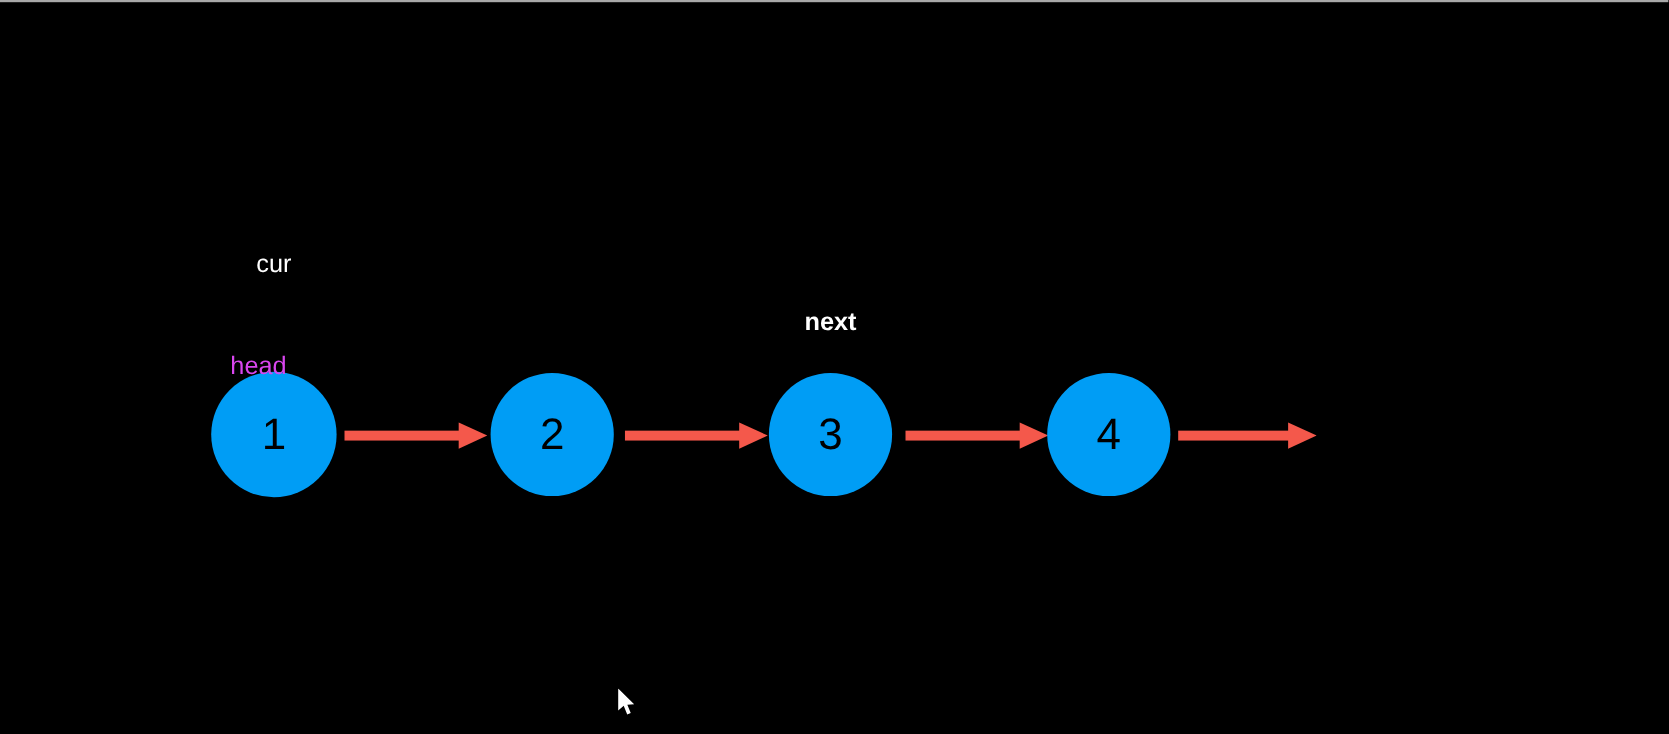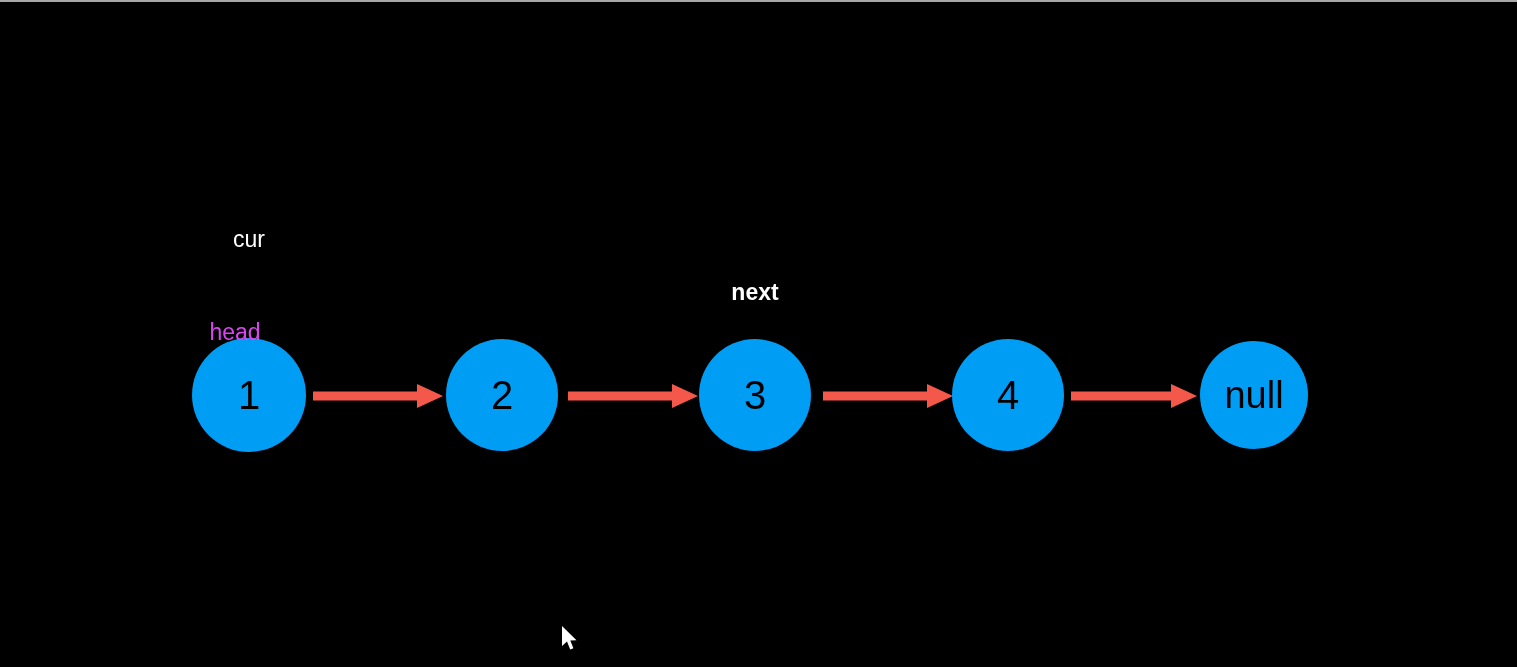--- a/index.html
+++ b/index.html
@@ -89,23 +89,20 @@
   </div>
   <div class="node" id="node-1" style="width: 112px; height: 112px; left: 446px; top: 339px; background: rgb(0, 157, 245);">
     <span class="node-label" style="font-size: 40px; color: rgb(0, 0, 0);">2</span>
   </div>
   <div class="node" id="node-2" style="width: 112px; height: 112px; left: 699px; top: 339px; background: rgb(0, 157, 245);">
     <span class="node-label" style="font-size: 40px; color: rgb(0, 0, 0);">3</span>
   </div>
   <div class="node" id="node-3" style="width: 112px; height: 112px; left: 952px; top: 339px; background: rgb(0, 157, 245);">
     <span class="node-label" style="font-size: 40px; color: rgb(0, 0, 0);">4</span>
   </div>
-  <div class="node" id="node-4" style="width: 108px; height: 108px; left: 1200px; top: 341px; background: rgb(0, 157, 245);">
-    <span class="node-label" style="font-size: 38px; color: rgb(0, 0, 0);">null</span>
-  </div>
 
   <div class="ptr-label" id="ptr-0" style="left: 249px; top: 228px; color: rgb(255, 255, 255);">cur</div>
   <div class="ptr-label" id="ptr-1" style="left: 235px; top: 281px; color: #d946ef; margin-top: 40px;">head</div>
   <div class="ptr-label" id="ptr-2" style="left: 755px; top: 281px; color: rgb(255, 255, 255); font-weight: bold;">next</div>
 
   <svg id="cursor" viewBox="0 0 18 26" xmlns="http://www.w3.org/2000/svg" style="left: 561px; top: 626px;">
     <polygon points="1,0 1,20 6,15.5 9.2,23.5 12.4,22.2 9.3,14.6 15.5,14.2" fill="#ffffff"></polygon>
   </svg>
 
 </div>

